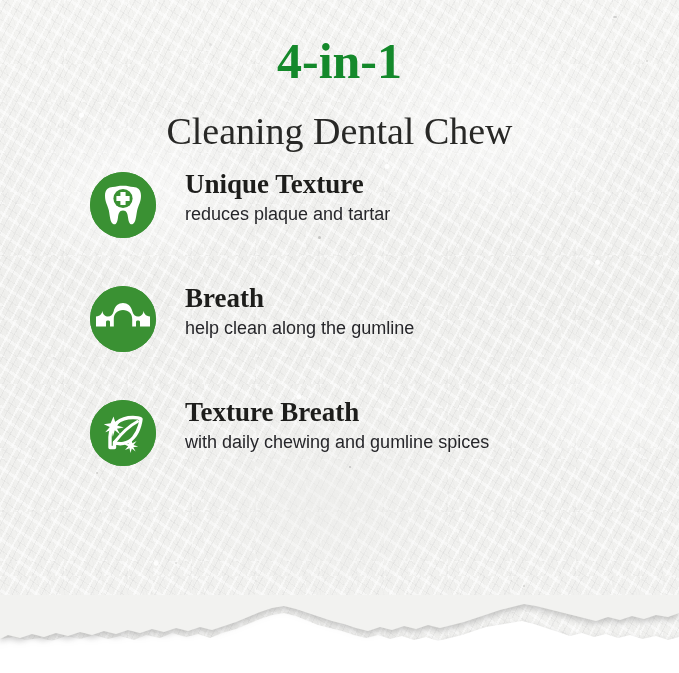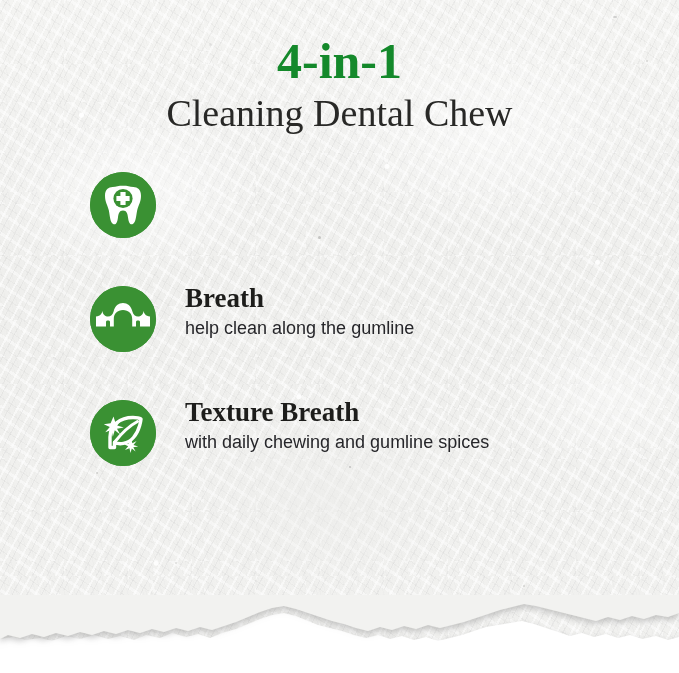--- a/index.html
+++ b/index.html
@@ -99,21 +99,21 @@
     line-height: 54px;
     color: #14892b;
     letter-spacing: 0px;
   }
   .title-sub {
     font-family: "Liberation Serif", serif;
     font-weight: normal;
     font-size: 38px;
     line-height: 46px;
     color: #282826;
-    margin-top: 2px;
+    margin-top: 20px;
   }
 
   
   .features {
     position: absolute;
     left: 90px;
     top: 168px;
     width: 560px;
   }
   .feature {
@@ -180,20 +180,24 @@
 
     <div class="feature">
       <span class="icon-circle">
         <svg width="66" height="66" viewBox="0 0 66 66">
           <circle cx="33" cy="33" r="33" fill="#3a9133"></circle>
           <path d="M33 13.5c-4.6 0-6.6 1.6-10.4 1.6-4.1 0-7.6 2.7-7.6 8.6 0 6.3 2.6 9.3 3.8 14.6 1.1 4.9 1.2 12.1 4.3 13.7 2.9 1.5 4.3-2.1 4.8-6.1.5-3.9 1.3-7.4 5.1-7.4s4.6 3.5 5.1 7.4c.5 4 1.9 7.6 4.8 6.1 3.1-1.6 3.2-8.8 4.3-13.7 1.2-5.3 3.8-8.3 3.8-14.6 0-5.9-3.5-8.6-7.6-8.6-3.8 0-5.8-1.6-10.4-1.6z" fill="#ffffff"></path>
           <circle cx="33" cy="26.5" r="9.6" fill="#3a9133"></circle>
           <path d="M30.4 19.9h5.2v4h4v5.2h-4v4h-5.2v-4h-4v-5.2h4z" fill="#ffffff"></path>
         </svg>
       </span>
+      <div class="feature-text">
+        <div class="feature-title">Unique Texture</div>
+        <div class="feature-desc">reduces plaque and tartar</div>
+      </div>
     </div>
 
     <div class="feature">
       <span class="icon-circle">
         <svg width="66" height="66" viewBox="0 0 66 66">
           <circle cx="33" cy="33" r="33" fill="#3a9133"></circle>
           <path d="M6 40.5
                    L6 30.5
                    C 10.5 30.5 12.5 26.5 12.5 24.5
                    C 12.5 28.5 15.5 30.5 18 30.5

